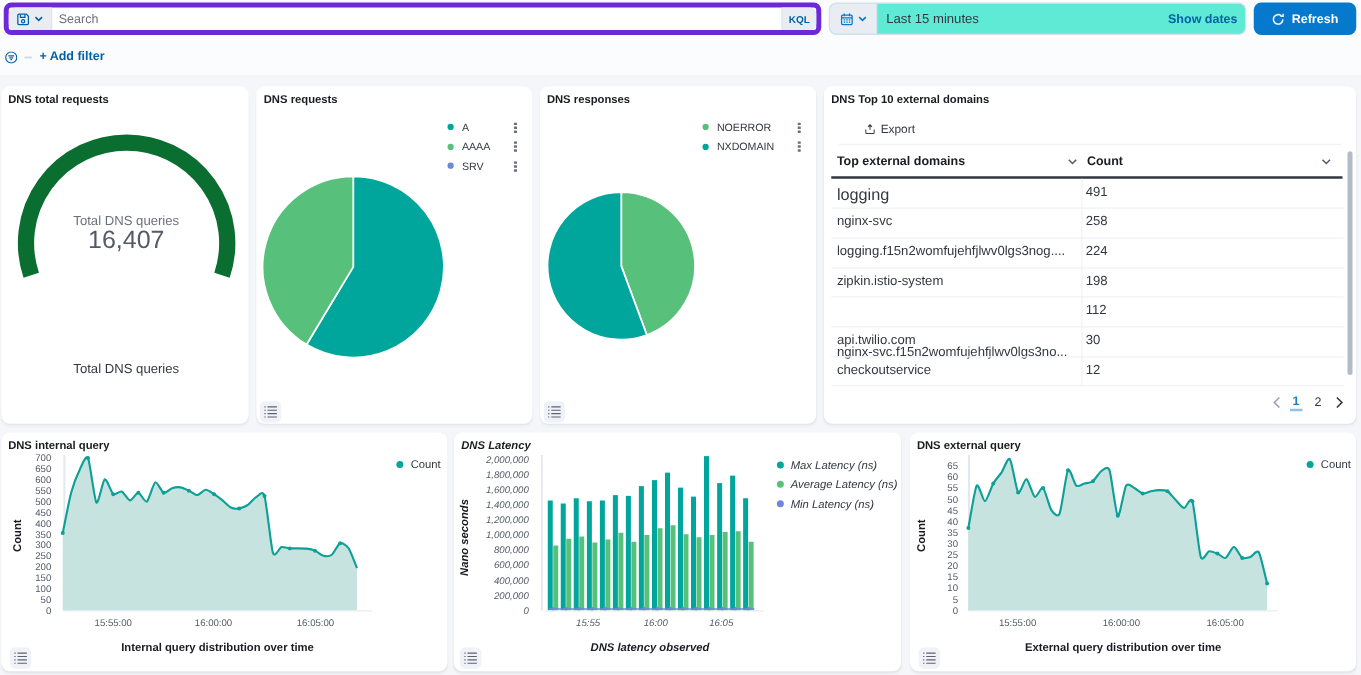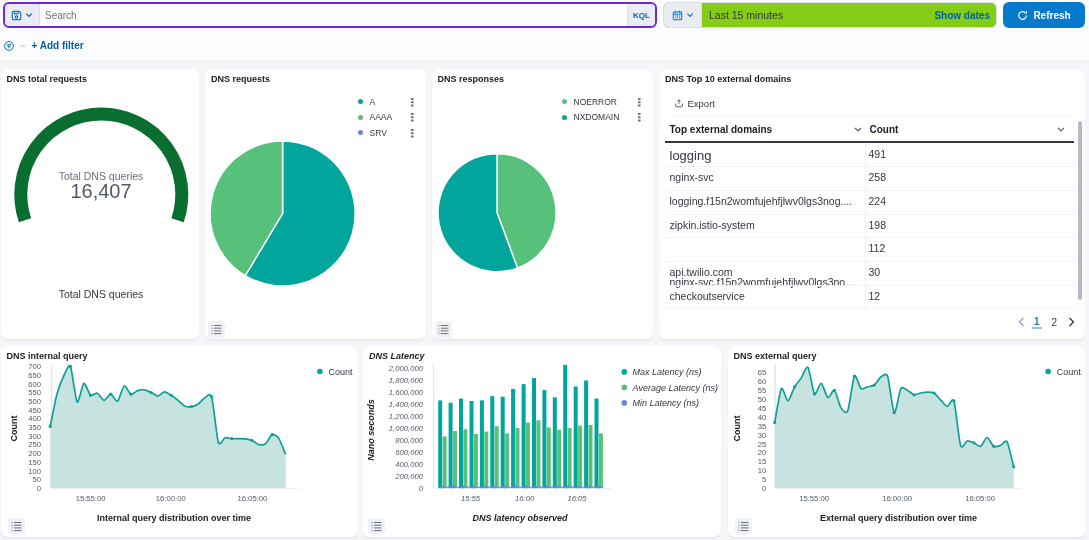--- a/index.html
+++ b/index.html
@@ -1,24 +1,24 @@
 <!DOCTYPE html>
 <html><head><meta charset="utf-8"><style>
 * { margin:0; padding:0; box-sizing:border-box; }
 body { width:1089px; height:540px; font-family:"Liberation Sans",sans-serif; background:#fbfcfe; overflow:hidden; position:relative; }
 .dashbg { position:absolute; left:0; top:60px; width:1089px; height:480px; background:#f4f6f9; }
 .panel { position:absolute; background:#fff; border-radius:7px; box-shadow:0 .8px .8px rgba(0,0,0,.04),0 2.3px 2px rgba(0,0,0,.03); }
 .ptitle { position:absolute; left:6px; top:5.5px; font-size:9px; font-weight:bold; color:#1a1c21; }
 svg text { font-family:"Liberation Sans",sans-serif; }
 div > svg { display:block; }
-.qbar { position:absolute; left:3px; top:2px; width:654px; height:26px; background:#fff; border:2px solid #6d28d9; border-radius:6px; display:flex; align-items:center; }
+.qbar { position:absolute; left:3px; top:2px; width:654px; height:26px; background:#fff; border:4px solid #6d28d9; border-radius:6px; display:flex; align-items:center; }
 .qleft { width:35px; height:100%; background:#e9edf3; border-right:1px solid #d9dee8; border-radius:5px 0 0 5px; display:flex; align-items:center; justify-content:center; gap:3px;}
 .qsearch { flex:1; padding-left:5px; font-size:10px; color:#69707d; }
 .kql { width:28px; height:100%; background:#e9edf3; border-left:1px solid #d9dee8; border-radius:0 5px 5px 0; display:flex; align-items:center; justify-content:center; font-size:8px; font-weight:bold; color:#0061a6;}
-.dpick { position:absolute; left:663px; top:2px; width:334px; height:26px; background:#84cc16; border:1px solid #d9dee8; border-radius:6px; display:flex; align-items:center;}
+.dpick { position:absolute; left:663px; top:2px; width:334px; height:26px; background:#5eead4; border:1px solid #d9dee8; border-radius:6px; display:flex; align-items:center;}
 .dleft { width:38px; height:100%; background:#e9edf3; border-right:1px solid #d9dee8; border-radius:5px 0 0 5px; display:flex; align-items:center; justify-content:center; gap:3px;}
 .dtext { flex:1; padding-left:7px; font-size:10.5px; color:#343741;}
 .showdates { padding-right:6px; font-size:10px; font-weight:bold; color:#0061a6;}
 .refresh { position:absolute; left:1003px; top:2px; width:82px; height:26px; background:#0779cc; border-radius:6px; display:flex; align-items:center; justify-content:center; gap:5px; color:#fff; font-size:10px; font-weight:bold;}
 .filterrow { position:absolute; left:4px; top:40px; height:11px; display:flex; align-items:center;}
 .addfilter { position:absolute; left:31.5px; top:39.5px; font-size:10px; font-weight:bold; color:#0061a6;}
 .legend-item { position:absolute; font-size:8.5px; color:#343741; height:10px; display:flex; align-items:center;}
 .ldot { display:inline-block; width:5px; height:5px; border-radius:50%; margin-right:7px;}
 .lbtn { position:absolute; width:17px; height:17px; background:#f0f2f7; border-radius:4px; }
 .axt { font-size:7.7px; fill:#535966; }
@@ -139,21 +139,21 @@
   <div class="lbtn" style="left:3px; top:252.8px;">
       <svg width="11" height="11" viewBox="0 0 11 11" style="position:absolute;left:3px;top:3px;" stroke="#5a6270" stroke-width="0.9">
 <path d="M0.5 1.5 h1 M3 1.5 h7.5 M0.5 4.2 h1 M3 4.2 h7.5 M0.5 6.9 h1 M3 6.9 h7.5 M0.5 9.6 h1 M3 9.6 h7.5"></path>
       </svg>
     </div>
 </div>
 
 <div class="panel" style="left:658.5px; top:68.5px; width:426.7px; height:270.5px;">
   <div class="ptitle" style="left:6.5px;">DNS Top 10 external domains</div>
 
-  <div style="position:absolute;left:16px;top:29px;display:flex;align-items:center;gap:5px;">
+  <div style="position:absolute;left:33px;top:29px;display:flex;align-items:center;gap:5px;">
     <svg width="8" height="9" viewBox="0 0 12 13" fill="none" stroke="#343741" stroke-width="1.2">
       <path d="M6 1 v6 M3.6 3.4 L6 1 L8.4 3.4"></path>
       <path d="M1 6.5 v4 a1 1 0 0 0 1 1 h8 a1 1 0 0 0 1 -1 v-4"></path>
     </svg>
     <span style="font-size:9.5px;color:#343741;">Export</span>
   </div>
   <div style="position:absolute;left:12px;top:46.6px;width:402px;height:1px;background:#f0f2f6;"></div>
   <div style="position:absolute;left:11px;top:55.5px;font-size:10px;font-weight:bold;color:#1a1c21;">Top external domains</div>
   <div style="position:absolute;left:195px;top:58px;">
       <svg width="8" height="5" viewBox="0 0 8 5" fill="none" stroke="#535966" stroke-width="1.2">

